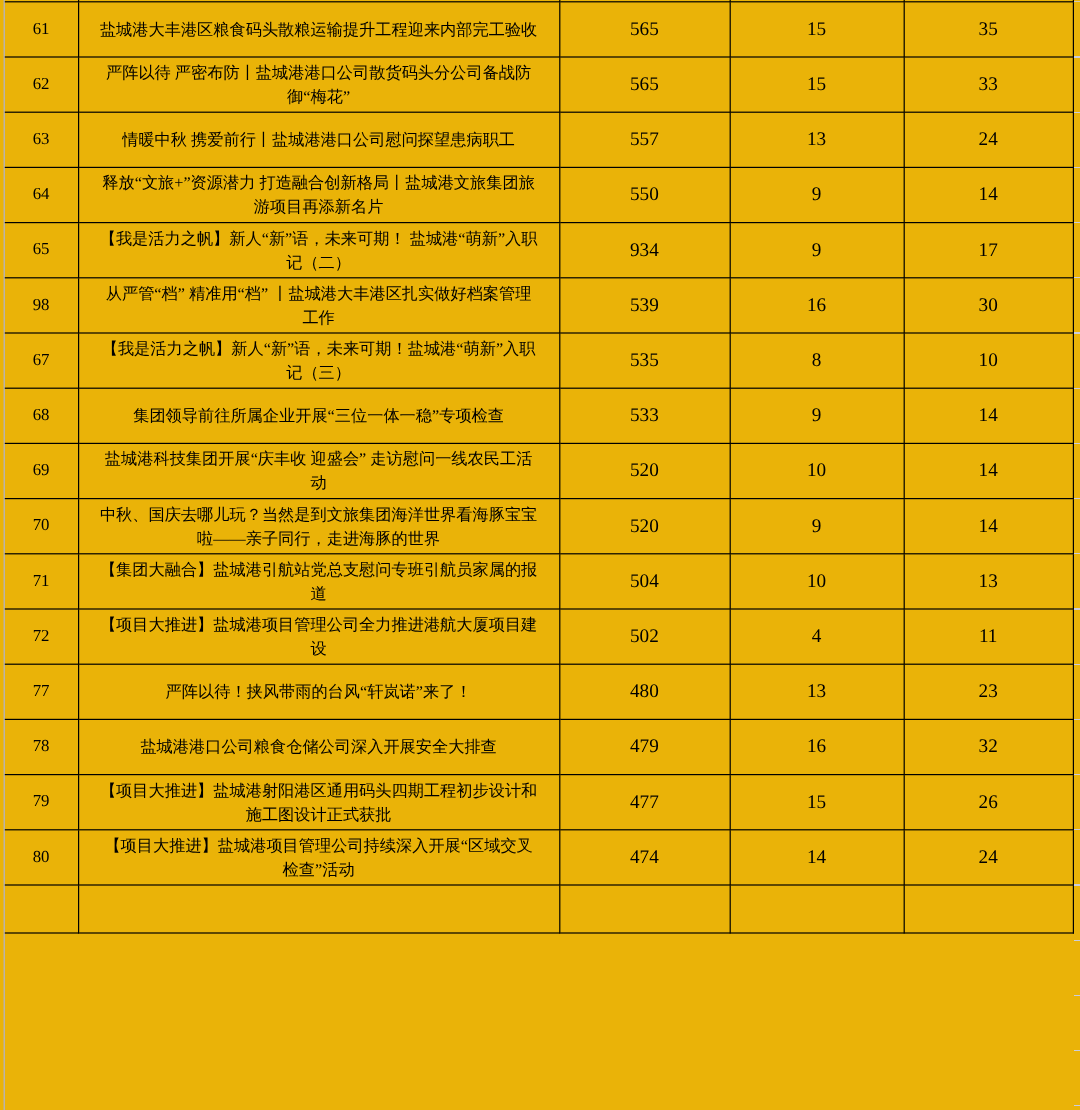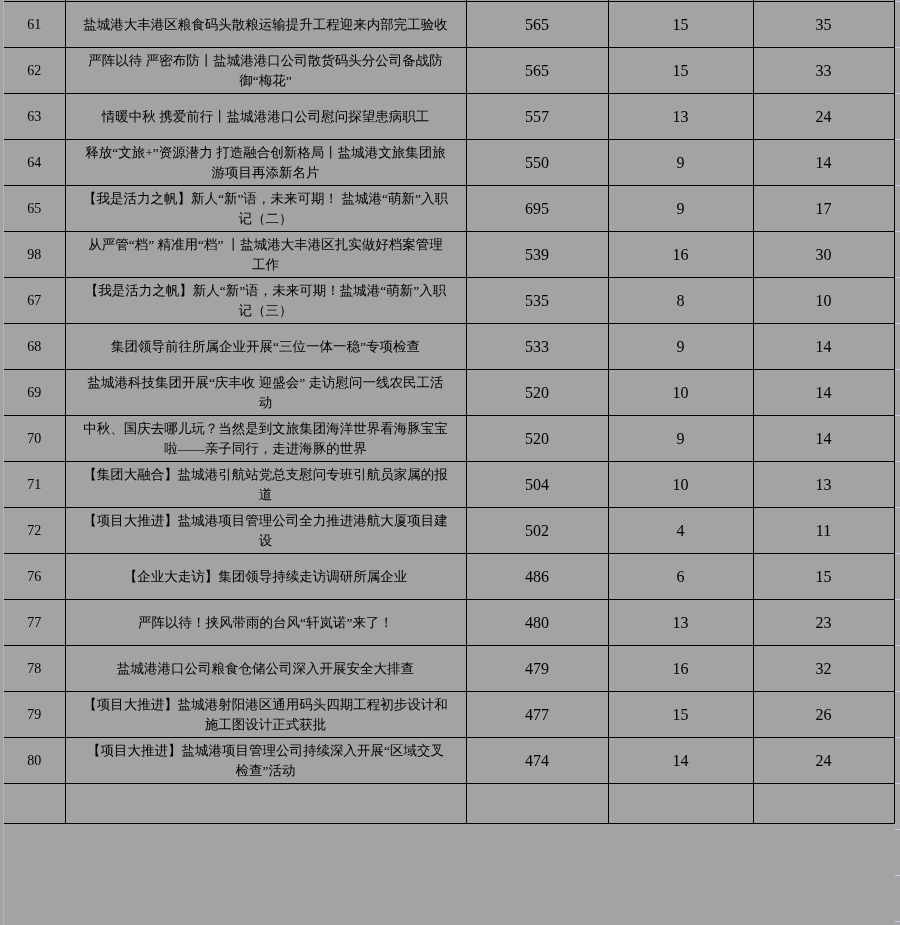--- a/index.html
+++ b/index.html
@@ -1,21 +1,21 @@
 <!DOCTYPE html>
 <html><head>
 <meta charset="utf-8">
 <style>
   * { box-sizing: border-box; margin: 0; padding: 0; }
   html, body { width: 900px; height: 925px; background: #ffffff; }
   .sheet {
     position: relative;
     width: 900px;
     height: 925px;
-    background: #a3a3a3;
+    background: #eab308;
     overflow: hidden;
     font-family: "Liberation Serif", "DejaVu Serif", serif;
   }
   .gridline-left {
     position: absolute;
     left: 3px; top: 0;
     width: 1px; height: 925px;
     background: #aeb4d2;
   }
   .grid-stubs-right {
@@ -103,21 +103,21 @@
       <tr class="data-row">
         <td class="cell-no">64</td>
         <td class="cell-title">释放“文旅+”资源潜力 打造融合创新格局丨盐城港文旅集团旅游项目再添新名片</td>
         <td class="cell-num">550</td>
         <td class="cell-num">9</td>
         <td class="cell-num">14</td>
       </tr>
       <tr class="data-row">
         <td class="cell-no">65</td>
         <td class="cell-title">【我是活力之帆】新人“新”语，未来可期！ 盐城港“萌新”入职记（二）</td>
-        <td class="cell-num">695</td>
+        <td class="cell-num">934</td>
         <td class="cell-num">9</td>
         <td class="cell-num">17</td>
       </tr>
       <tr class="data-row">
         <td class="cell-no">98</td>
         <td class="cell-title">从严管“档” 精准用“档” 丨盐城港大丰港区扎实做好档案管理工作</td>
         <td class="cell-num">539</td>
         <td class="cell-num">16</td>
         <td class="cell-num">30</td>
       </tr>
@@ -157,27 +157,20 @@
         <td class="cell-num">13</td>
       </tr>
       <tr class="data-row">
         <td class="cell-no">72</td>
         <td class="cell-title">【项目大推进】盐城港项目管理公司全力推进港航大厦项目建设</td>
         <td class="cell-num">502</td>
         <td class="cell-num">4</td>
         <td class="cell-num">11</td>
       </tr>
       <tr class="data-row">
-        <td class="cell-no">76</td>
-        <td class="cell-title">【企业大走访】集团领导持续走访调研所属企业</td>
-        <td class="cell-num">486</td>
-        <td class="cell-num">6</td>
-        <td class="cell-num">15</td>
-      </tr>
-      <tr class="data-row">
         <td class="cell-no">77</td>
         <td class="cell-title">严阵以待！挟风带雨的台风“轩岚诺”来了！</td>
         <td class="cell-num">480</td>
         <td class="cell-num">13</td>
         <td class="cell-num">23</td>
       </tr>
       <tr class="data-row">
         <td class="cell-no">78</td>
         <td class="cell-title">盐城港港口公司粮食仓储公司深入开展安全大排查</td>
         <td class="cell-num">479</td>

